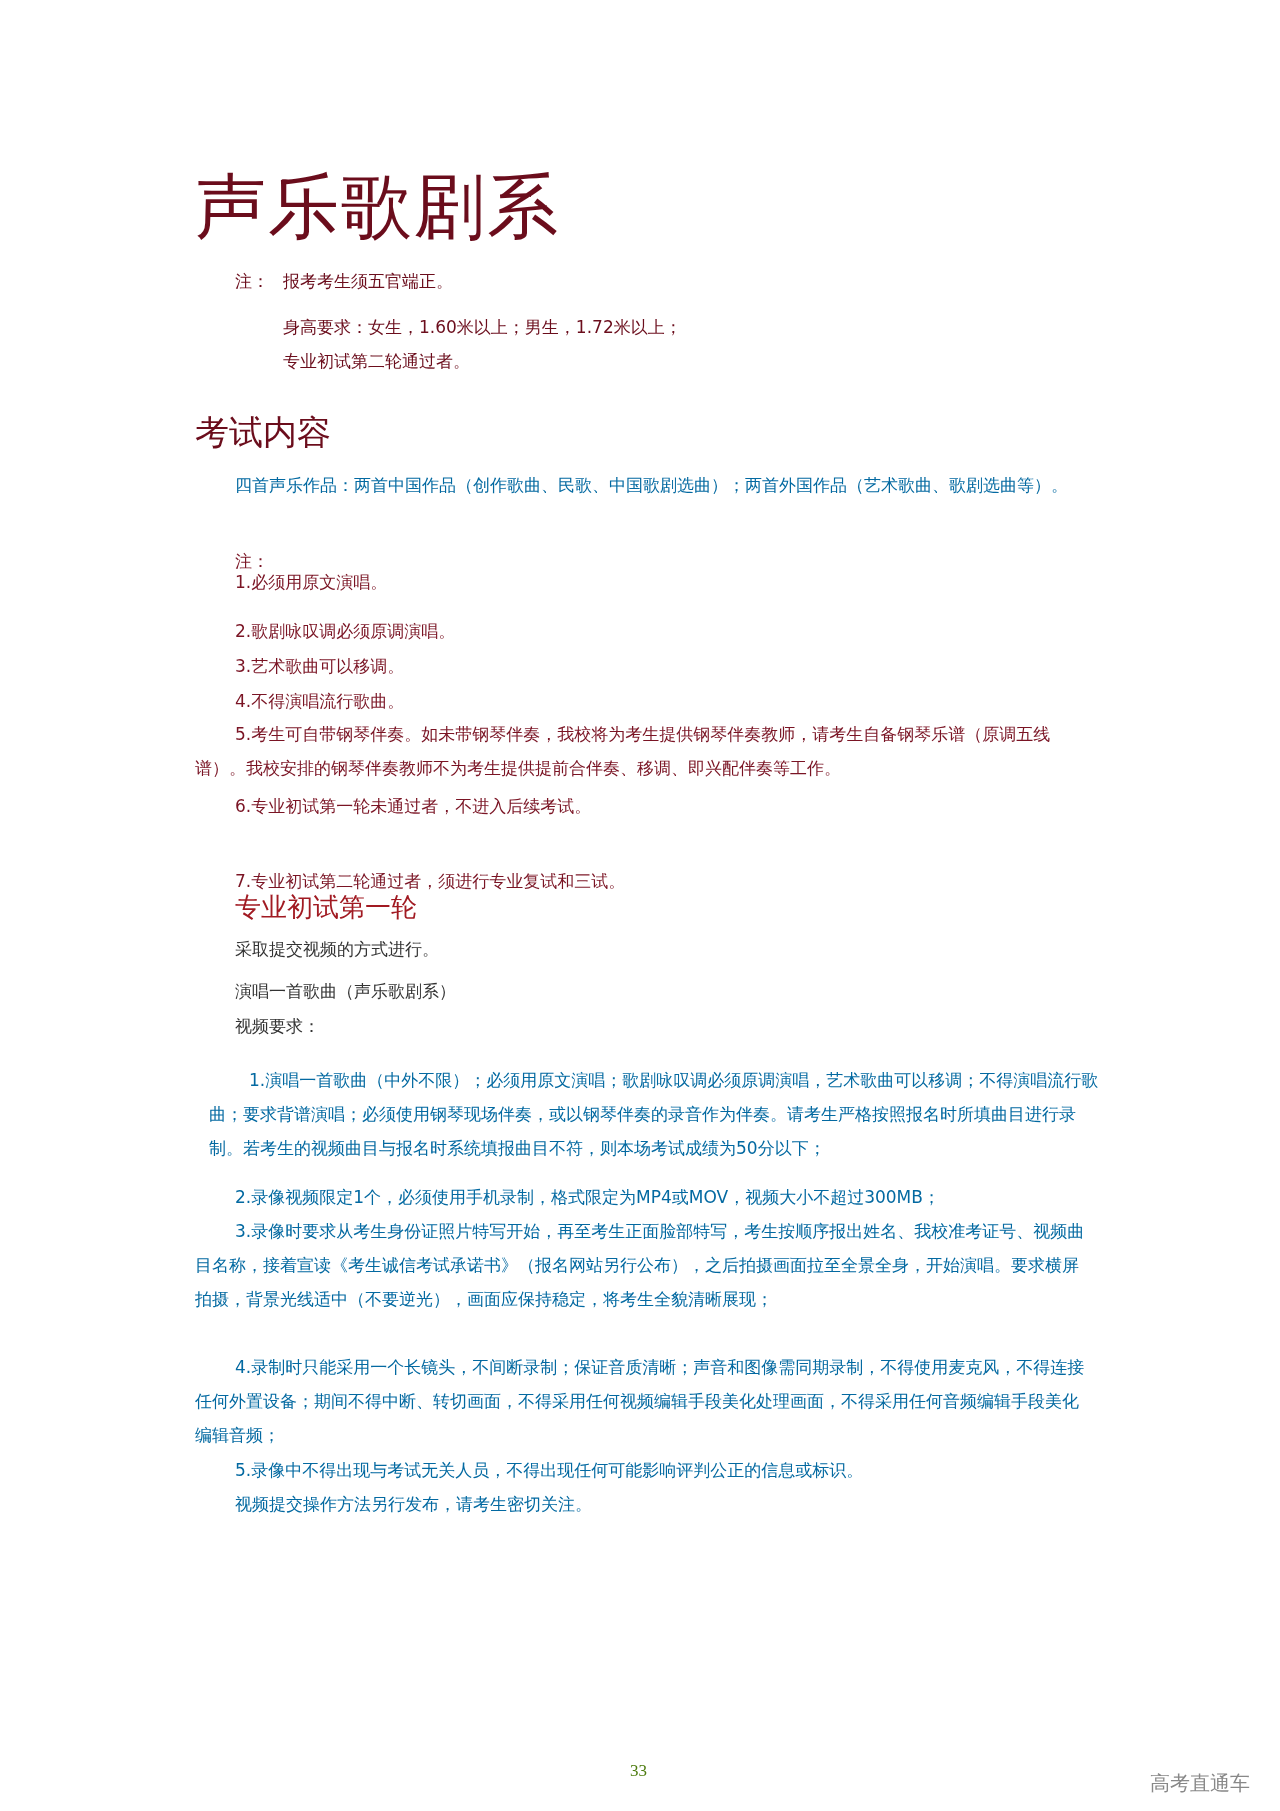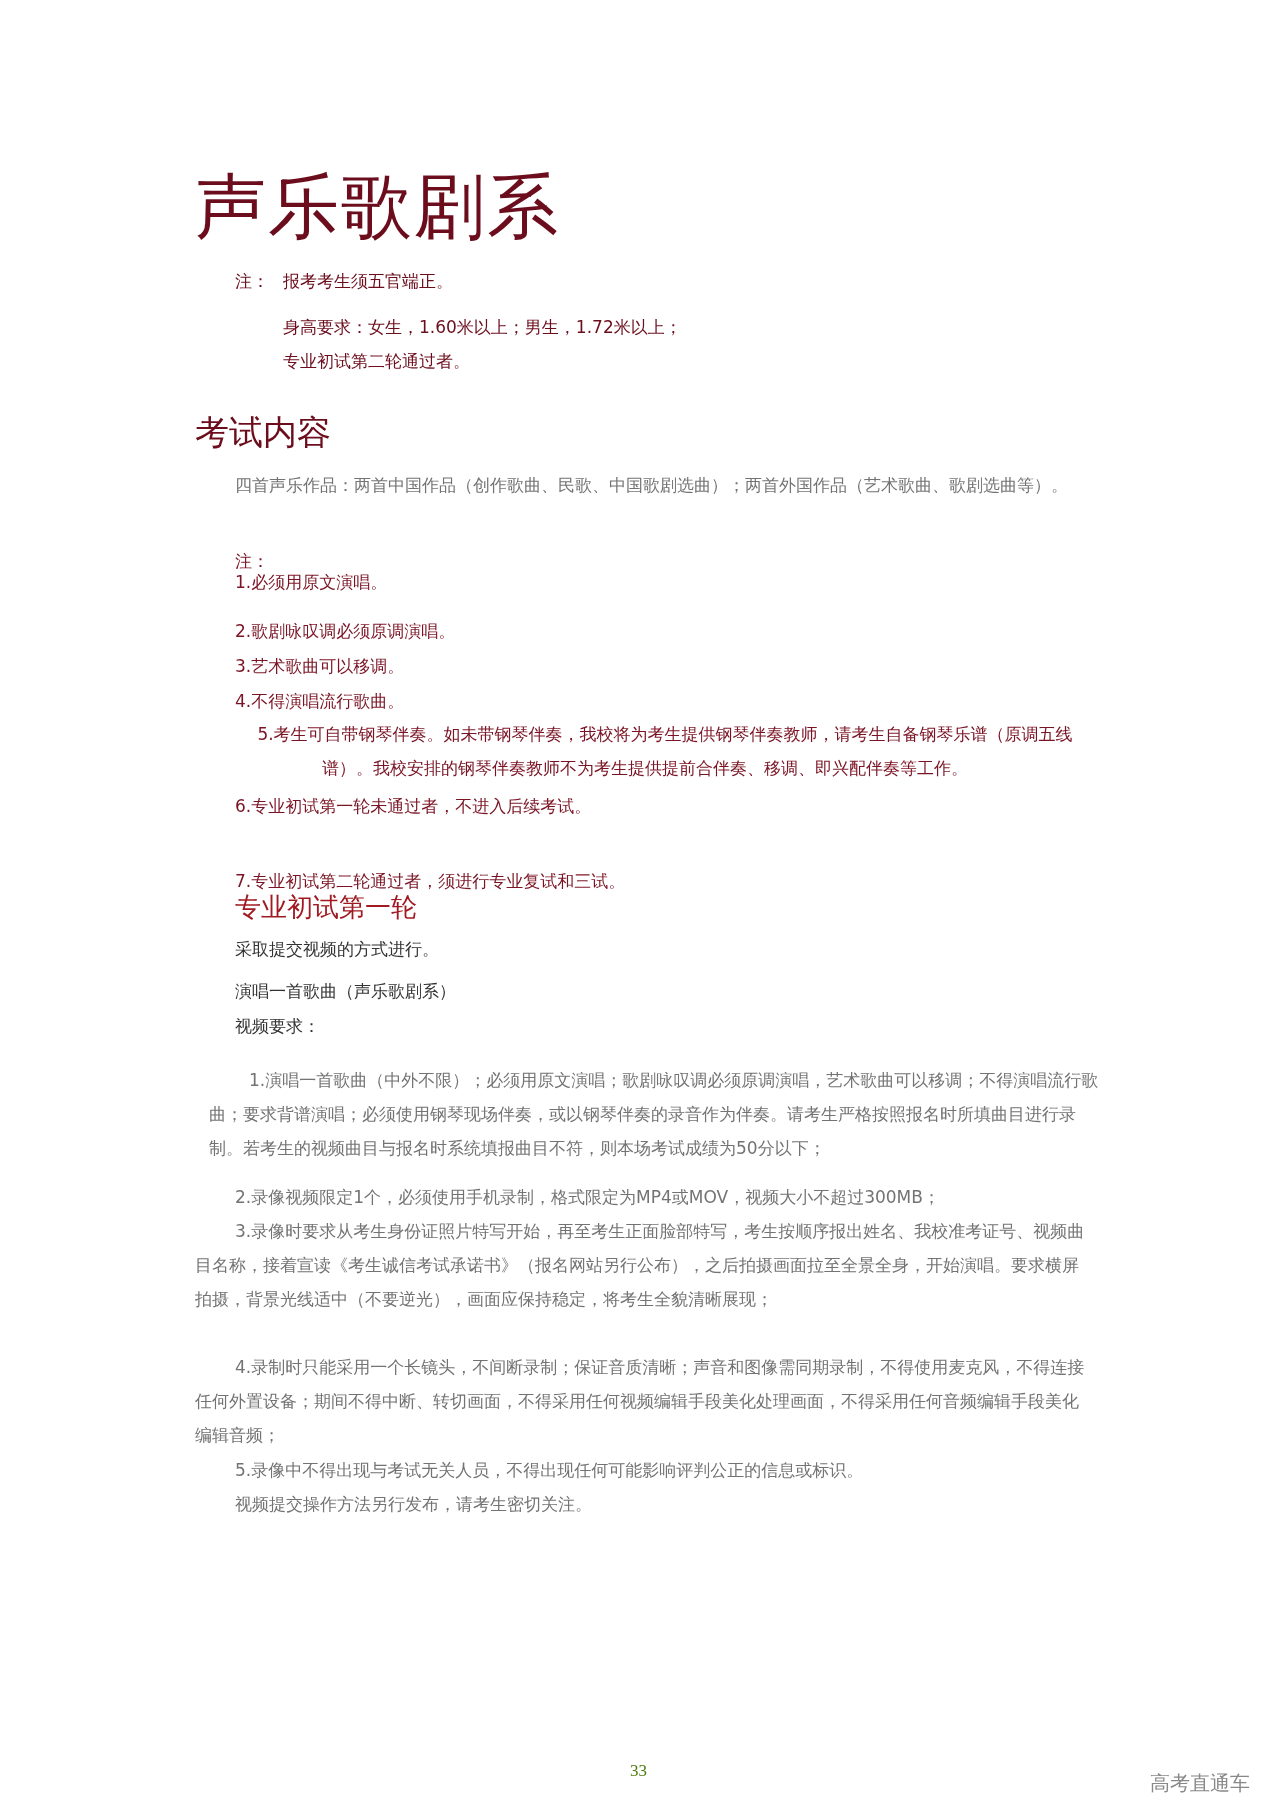--- a/index.html
+++ b/index.html
@@ -2,24 +2,24 @@
 <html><head>
 <meta charset="utf-8">
 <style>
   html, body { margin: 0; padding: 0; background: #ffffff; }
   body { width: 1280px; height: 1811px; position: relative; overflow: hidden;
          font-family: "DejaVu Sans", "Liberation Sans", sans-serif; color: #222; }
   .page-title { position: absolute; left: 195px; top: 160px; font-size: 71px; color: #6b0d1c;
                 font-family: "DejaVu Sans", sans-serif; font-weight: normal; letter-spacing: 2px; margin: 0; }
   .note-line { position: absolute; font-size: 17px; color: #6b0d1c; margin: 0; white-space: nowrap; }
   .section-title { position: absolute; left: 195px; top: 410px; font-size: 34px; color: #6b0d1c; margin: 0; font-weight: normal; }
-  .para { position: absolute; left: 195px; width: 900px; font-size: 17px; color: #737373; line-height: 34px; margin: 0; }
+  .para { position: absolute; left: 195px; width: 900px; font-size: 17px; color: #0369a1; line-height: 34px; margin: 0; }
   .indent { text-indent: 40px; }
   .red-item { position: absolute; left: 235px; font-size: 17px; color: #7a1424; margin: 0; white-space: nowrap; }
-  .red-para { position: absolute; left: 195px; width: 900px; font-size: 17px; color: #7a1424; line-height: 34px; margin: 0; text-indent: 40px; text-align: center; }
+  .red-para { position: absolute; left: 195px; width: 900px; font-size: 17px; color: #7a1424; line-height: 34px; margin: 0; text-indent: 40px; }
   .sub-title { position: absolute; left: 235px; top: 890px; font-size: 26px; color: #a11a22; margin: 0; font-weight: normal; }
   .dark-line { position: absolute; left: 235px; font-size: 17px; color: #333; margin: 0; white-space: nowrap; }
   .page-number { position: absolute; left: 630px; top: 1761px; font-size: 17px; color: #4d7c0f; font-family: "Liberation Serif", serif; }
   .watermark { position: absolute; left: 1150px; top: 1770px; font-size: 20px; color: #888; }
 </style>
 </head>
 <body>
 
 <h1 class="page-title">声乐歌剧系</h1>
 

